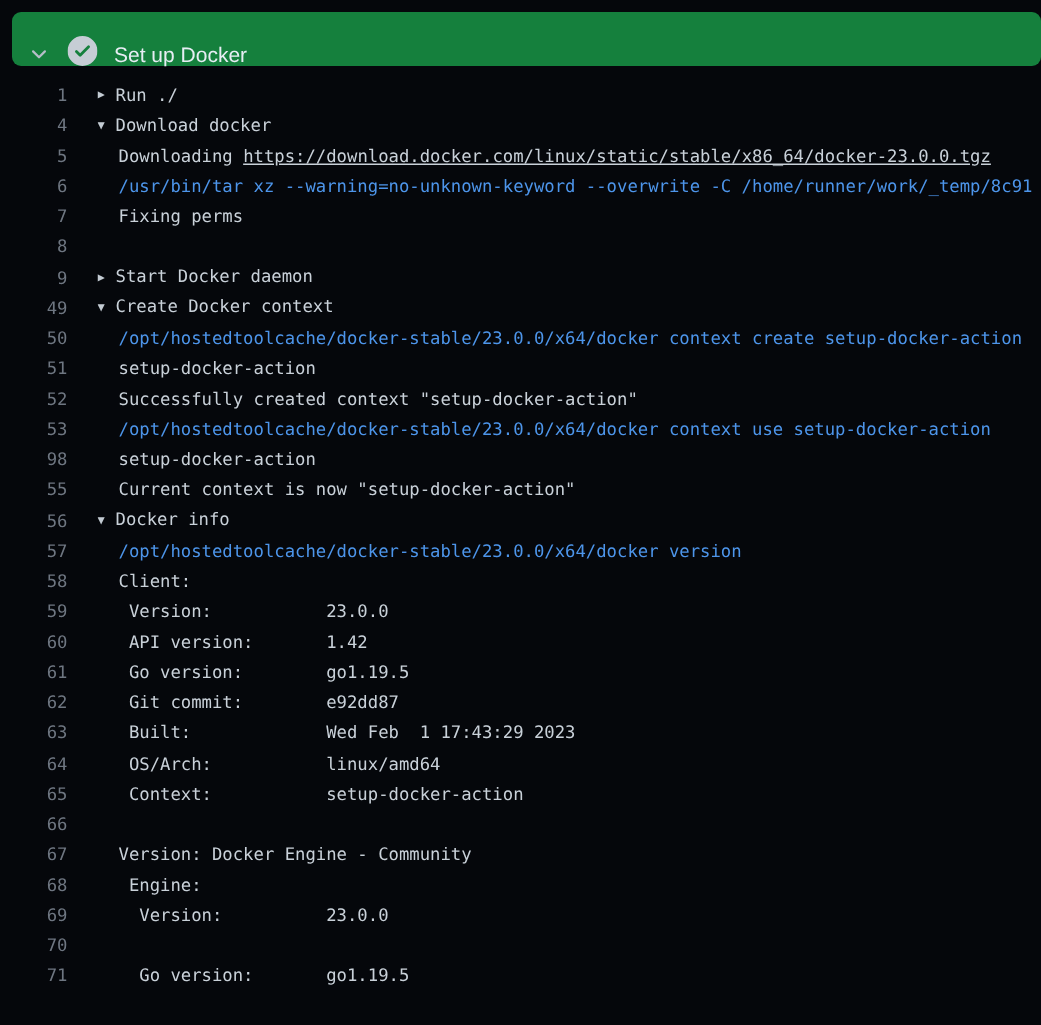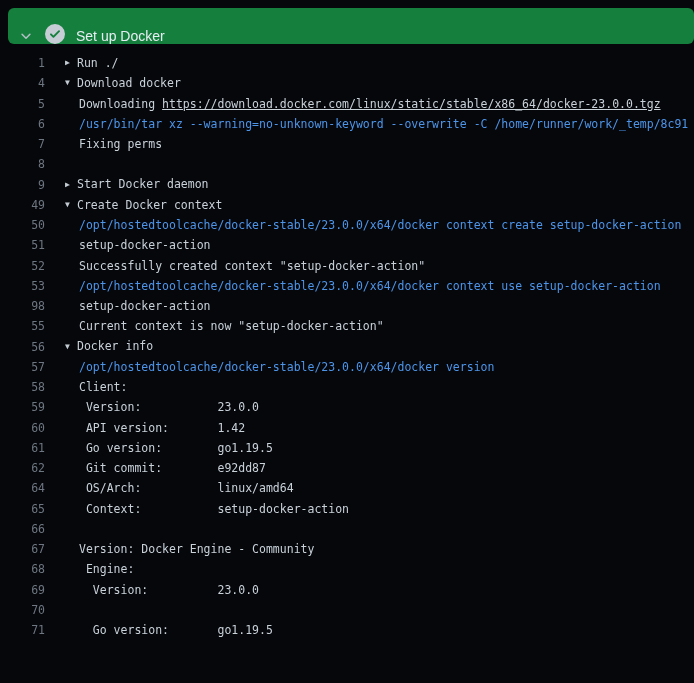--- a/index.html
+++ b/index.html
@@ -108,20 +108,21 @@
     <div class="line"><span class="num">53</span><span class="content child"><span class="seg-command">/opt/hostedtoolcache/docker-stable/23.0.0/x64/docker context use setup-docker-action</span></span></div>
     <div class="line"><span class="num">98</span><span class="content child"><span class="seg-plain">setup-docker-action</span></span></div>
     <div class="line"><span class="num">55</span><span class="content child"><span class="seg-plain">Current context is now "setup-docker-action"</span></span></div>
     <div class="line"><span class="num">56</span><span class="content group"><span class="arrow">▼</span><span>Docker info</span></span></div>
     <div class="line"><span class="num">57</span><span class="content child"><span class="seg-command">/opt/hostedtoolcache/docker-stable/23.0.0/x64/docker version</span></span></div>
     <div class="line"><span class="num">58</span><span class="content child"><span class="seg-plain">Client:</span></span></div>
     <div class="line"><span class="num">59</span><span class="content child"><span class="seg-plain"> Version:           23.0.0</span></span></div>
     <div class="line"><span class="num">60</span><span class="content child"><span class="seg-plain"> API version:       1.42</span></span></div>
     <div class="line"><span class="num">61</span><span class="content child"><span class="seg-plain"> Go version:        go1.19.5</span></span></div>
     <div class="line"><span class="num">62</span><span class="content child"><span class="seg-plain"> Git commit:        e92dd87</span></span></div>
+    <div class="line"><span class="num">63</span><span class="content child"><span class="seg-plain"> Built:             Wed Feb  1 17:43:29 2023</span></span></div>
     <div class="line"><span class="num">64</span><span class="content child"><span class="seg-plain"> OS/Arch:           linux/amd64</span></span></div>
     <div class="line"><span class="num">65</span><span class="content child"><span class="seg-plain"> Context:           setup-docker-action</span></span></div>
     <div class="line"><span class="num">66</span><span class="content child"></span></div>
     <div class="line"><span class="num">67</span><span class="content child"><span class="seg-plain">Version: Docker Engine - Community</span></span></div>
     <div class="line"><span class="num">68</span><span class="content child"><span class="seg-plain"> Engine:</span></span></div>
     <div class="line"><span class="num">69</span><span class="content child"><span class="seg-plain">  Version:          23.0.0</span></span></div>
     <div class="line"><span class="num">70</span></div>
     <div class="line"><span class="num">71</span><span class="content child"><span class="seg-plain">  Go version:       go1.19.5</span></span></div>
   </div>
 

